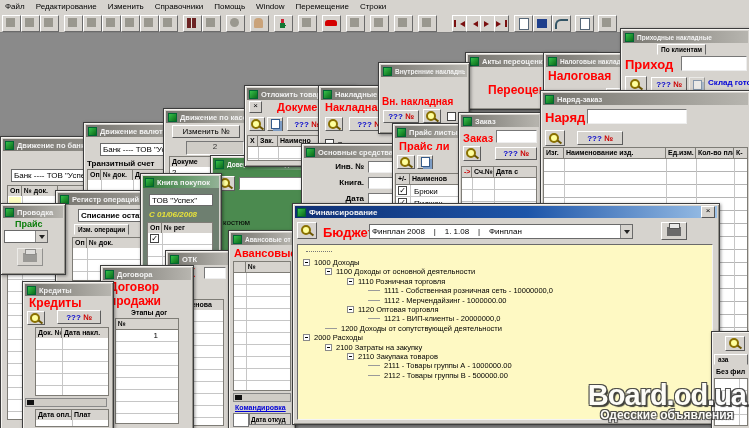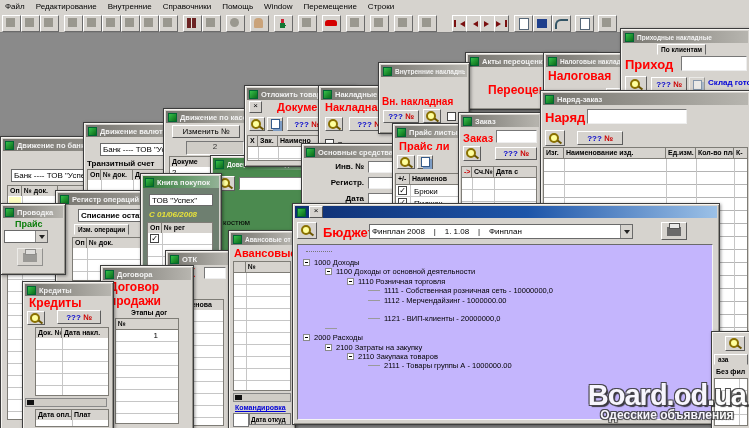--- a/index.html
+++ b/index.html
@@ -73,21 +73,21 @@
   .rows{position:absolute;background:#fff;border:1px solid #7e7c76;border-top:none;box-sizing:border-box;
     background-image:repeating-linear-gradient(to bottom,#fff 0 11px,#c6c6c6 11px 12px);}
   .rows13{background-image:repeating-linear-gradient(to bottom,#fff 0 12px,#b4b4b4 12px 13px);}
   .vl{position:absolute;top:0;bottom:0;width:1px;background:#c6c6c6;}
   .tab{position:absolute;background:#d6d3ce;border:1px solid;border-color:#fff #666 #d6d3ce #fff;
     font-size:6.5px;font-weight:bold;padding:1px 3px;white-space:nowrap;box-sizing:border-box;}
   .scr{position:absolute;height:9px;background:#cfccc6;border:1px solid #888;box-sizing:border-box;}
   .scr::before{content:"";position:absolute;left:1px;top:1px;width:7px;height:5px;background:#111;}
 
   
-  #treewrap{position:absolute;background:#c4b5fd;border:1px solid;border-color:#6a6a6a #f4f4f4 #f4f4f4 #6a6a6a;box-sizing:border-box;}
+  #treewrap{position:absolute;background:#fef9c3;border:1px solid;border-color:#6a6a6a #f4f4f4 #f4f4f4 #6a6a6a;box-sizing:border-box;}
   .trow{position:absolute;left:0;right:0;height:10px;font-size:7.5px;line-height:9px;white-space:nowrap;display:flex;align-items:center;}
   .trow.l0{padding-left:5px;} .trow.l1{padding-left:27px;} .trow.l2{padding-left:49px;} .trow.l3{padding-left:70px;}
   .nb{flex:none;width:7px;height:7px;border:1px solid #8a8a8a;background:#fff;position:relative;margin-right:4px;box-sizing:border-box;}
   .nb::after{content:"";position:absolute;left:1px;top:2px;width:3px;height:1px;background:#000;}
   .dash{flex:none;width:12px;height:1px;background:#9a9a9a;margin-right:4px;}
   .dots{position:absolute;border-top:1px dotted #777;width:26px;}
 
   
   #wm{position:absolute;right:3px;bottom:6px;text-align:right;color:#fdfdfd;opacity:.9;font-weight:bold;z-index:60;}
   #wm .w1{font-size:29px;letter-spacing:-1px;line-height:26px;
@@ -96,21 +96,21 @@
     text-shadow:-1px -1px 0 #3c3c3c,1px -1px 0 #3c3c3c,-1px 1px 0 #3c3c3c,1px 1px 1px #2a2a2a;text-align:center;}
 </style>
 </head>
 <body>
 
 <div id="desk">
 
   <div id="menubar">
     <span>Файл</span>
     <span>Редактирование</span>
-    <span>Внутренние</span>
+    <span>Изменить</span>
     <span>Справочники</span>
     <span>Помощь</span>
     <span>Window</span>
     <span>Перемещение</span>
     <span>Строки</span>
   </div>
 
   <div id="toolbar">
     <div class="tb" style="left:2px">
         <span class="ic"></span>
@@ -612,21 +612,21 @@
     </div>
   </div>
 
   <div class="win" style="left:301px;top:143px;width:140px;height:68px;z-index:14">
     <div class="tbar">
       <span class="wicon"></span>
       <span class="txt">Основные средства</span>
     </div>
     <div class="lbl b" style="left:30px;top:18px;width:32px;text-align:right">Инв. №</div>
     <div class="inp" style="left:66px;top:17px;width:46px;height:12px"></div>
-    <div class="lbl b" style="left:22px;top:34px;width:40px;text-align:right">Регистр.</div>
+    <div class="lbl b" style="left:22px;top:34px;width:40px;text-align:right">Книга.</div>
     <div class="inp" style="left:66px;top:33px;width:46px;height:12px"></div>
     <div class="lbl b" style="left:38px;top:50px;width:24px;text-align:right">Дата</div>
     <div class="inp" style="left:66px;top:49px;width:46px;height:12px"></div>
   </div>
 
   <div class="win" style="left:711px;top:331px;width:38px;height:97px;z-index:35">
     <div class="btn" style="left:13px;top:4px;width:20px;height:15px">
         <span class="mag"></span>
       </div>
     <div class="tab" style="left:2px;top:22px;width:34px">
@@ -634,20 +634,21 @@
     </div>
     <div class="lbl b" style="left:4px;top:36px;font-size:7px">Без фил</div>
     <div class="rows" style="left:2px;top:46px;width:34px;height:48px;border-top:1px solid #7e7c76">
       <span class="vl" style="left:24px"></span>
     </div>
   </div>
 
   <div class="win" style="left:292px;top:203px;width:426px;height:220px;z-index:30">
     <div class="tbar blue">
       <span class="wicon"></span>
+      <span class="txt" style="font-size:8px">Финансирование</span>
       <span class="xbtn"></span>
     </div>
     <div class="btn" style="left:4px;top:18px;width:20px;height:17px">
         <span class="mag"></span>
       </div>
     <div class="red" style="left:30px;top:21px;font-size:13px">Бюджет</div>
     <div class="cmb" style="left:76px;top:20px;width:264px;height:15px">
       <span class="cv">Финплан 2008    |    1. 1.08    |    Финплан</span>
       <span class="arr"></span>
     </div>
@@ -669,43 +670,52 @@
           <span>1110 Розничная торговля</span>
         </div>
       <div class="trow l3" style="top:40px">
           <span class="dash"></span>
           <span>1111 - Собственная розничная сеть - 10000000,0</span>
         </div>
       <div class="trow l3" style="top:50px">
           <span class="dash"></span>
           <span>1112 - Мерчендайзинг - 1000000.00</span>
         </div>
+      <div class="trow l2" style="top:59px">
+          <span class="nb"></span>
+          <span>1120 Оптовая торговля</span>
+        </div>
       <div class="trow l3" style="top:68px">
           <span class="dash"></span>
           <span>1121 - ВИП-клиенты - 20000000,0</span>
         </div>
       <div class="trow l1" style="top:78px">
           <span class="dash"></span>
+          <span>1200 Доходы от сопутствующей деятельности</span>
         </div>
       <div class="trow l0" style="top:87px">
           <span class="nb"></span>
           <span>2000 Расходы</span>
         </div>
       <div class="trow l1" style="top:97px">
           <span class="nb"></span>
           <span>2100 Затраты на закупку</span>
         </div>
       <div class="trow l2" style="top:106px">
           <span class="nb"></span>
           <span>2110 Закупака товаров</span>
         </div>
       <div class="trow l3" style="top:115px">
           <span class="dash"></span>
           <span>2111 - Товары группы А - 1000000.00</span>
         </div>
+      <div class="trow l3" style="top:125px">
+          <span class="dash"></span>
+          <span>2112 - Товары группы В - 500000.00</span>
+        </div>
     </div>
   </div>
 
   <div id="wm">
     <div class="w1">Board.od.ua</div>
     <div class="w2">Одесские объявления</div>
   </div>
 
 </div>
 

